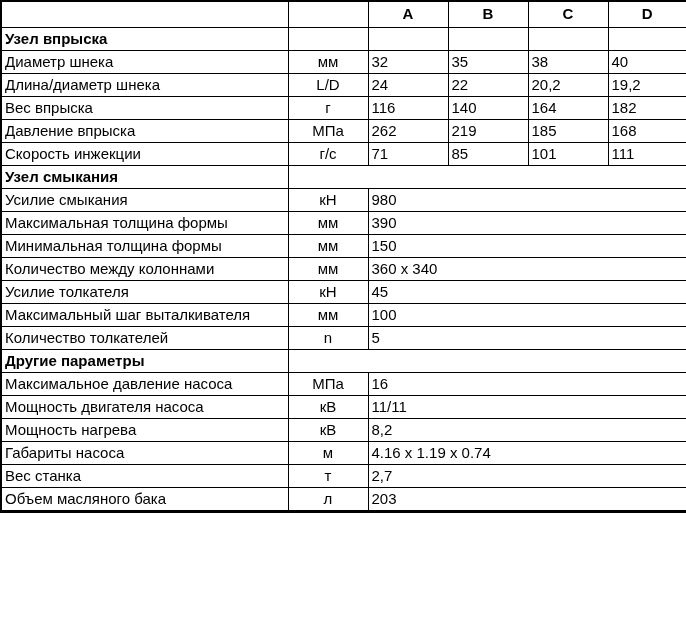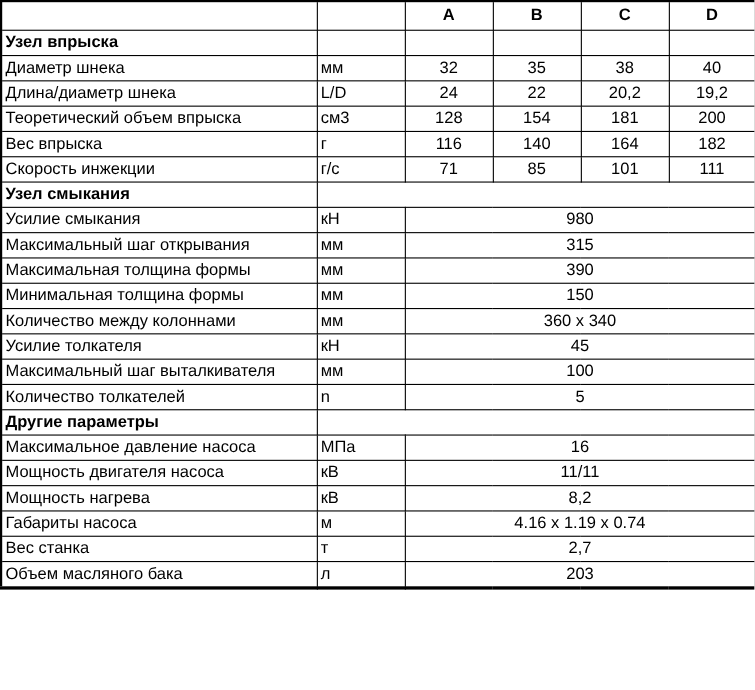--- a/index.html
+++ b/index.html
@@ -37,28 +37,27 @@
   table.spec tr.header-row td {
     height: 26px;
     font-weight: bold;
     text-align: center;
   }
   td.param {
     text-align: left;
     padding-left: 4px;
   }
   td.unit {
+    text-align: center;
+  }
+  td.num {
     text-align: left;
-  }
-  td.num {
-    text-align: center;
     padding-right: 4px;
   }
   td.merged-val {
-    text-align: center;
   }
   tr.section-row td {
     font-weight: bold;
   }
 </style>
 </head>
 <body>
 
 <div class="sheet">
   <table class="spec">
@@ -99,58 +98,53 @@
         </tr>
         <tr>
           <td class="param">Длина/диаметр шнека</td>
           <td class="unit">L/D</td>
           <td class="num">24</td>
           <td class="num">22</td>
           <td class="num">20,2</td>
           <td class="num">19,2</td>
         </tr>
         <tr>
-          <td class="param">Теоретический объем впрыска</td>
-          <td class="unit">см3</td>
-          <td class="num">128</td>
-          <td class="num">154</td>
-          <td class="num">181</td>
-          <td class="num">200</td>
-        </tr>
-        <tr>
           <td class="param">Вес впрыска</td>
           <td class="unit">г</td>
           <td class="num">116</td>
           <td class="num">140</td>
           <td class="num">164</td>
           <td class="num">182</td>
         </tr>
         <tr>
+          <td class="param">Давление впрыска</td>
+          <td class="unit">МПа</td>
+          <td class="num">262</td>
+          <td class="num">219</td>
+          <td class="num">185</td>
+          <td class="num">168</td>
+        </tr>
+        <tr>
           <td class="param">Скорость инжекции</td>
           <td class="unit">г/с</td>
           <td class="num">71</td>
           <td class="num">85</td>
           <td class="num">101</td>
           <td class="num">111</td>
         </tr>
         <tr class="section-row">
           <td class="param">Узел смыкания</td>
           <td colspan="5"></td>
         </tr>
         <tr>
           <td class="param">Усилие смыкания</td>
           <td class="unit">кН</td>
           <td class="merged-val" colspan="4">980</td>
         </tr>
         <tr>
-          <td class="param">Максимальный шаг открывания</td>
-          <td class="unit">мм</td>
-          <td class="merged-val" colspan="4">315</td>
-        </tr>
-        <tr>
           <td class="param">Максимальная толщина формы</td>
           <td class="unit">мм</td>
           <td class="merged-val" colspan="4">390</td>
         </tr>
         <tr>
           <td class="param">Минимальная толщина формы</td>
           <td class="unit">мм</td>
           <td class="merged-val" colspan="4">150</td>
         </tr>
         <tr>

